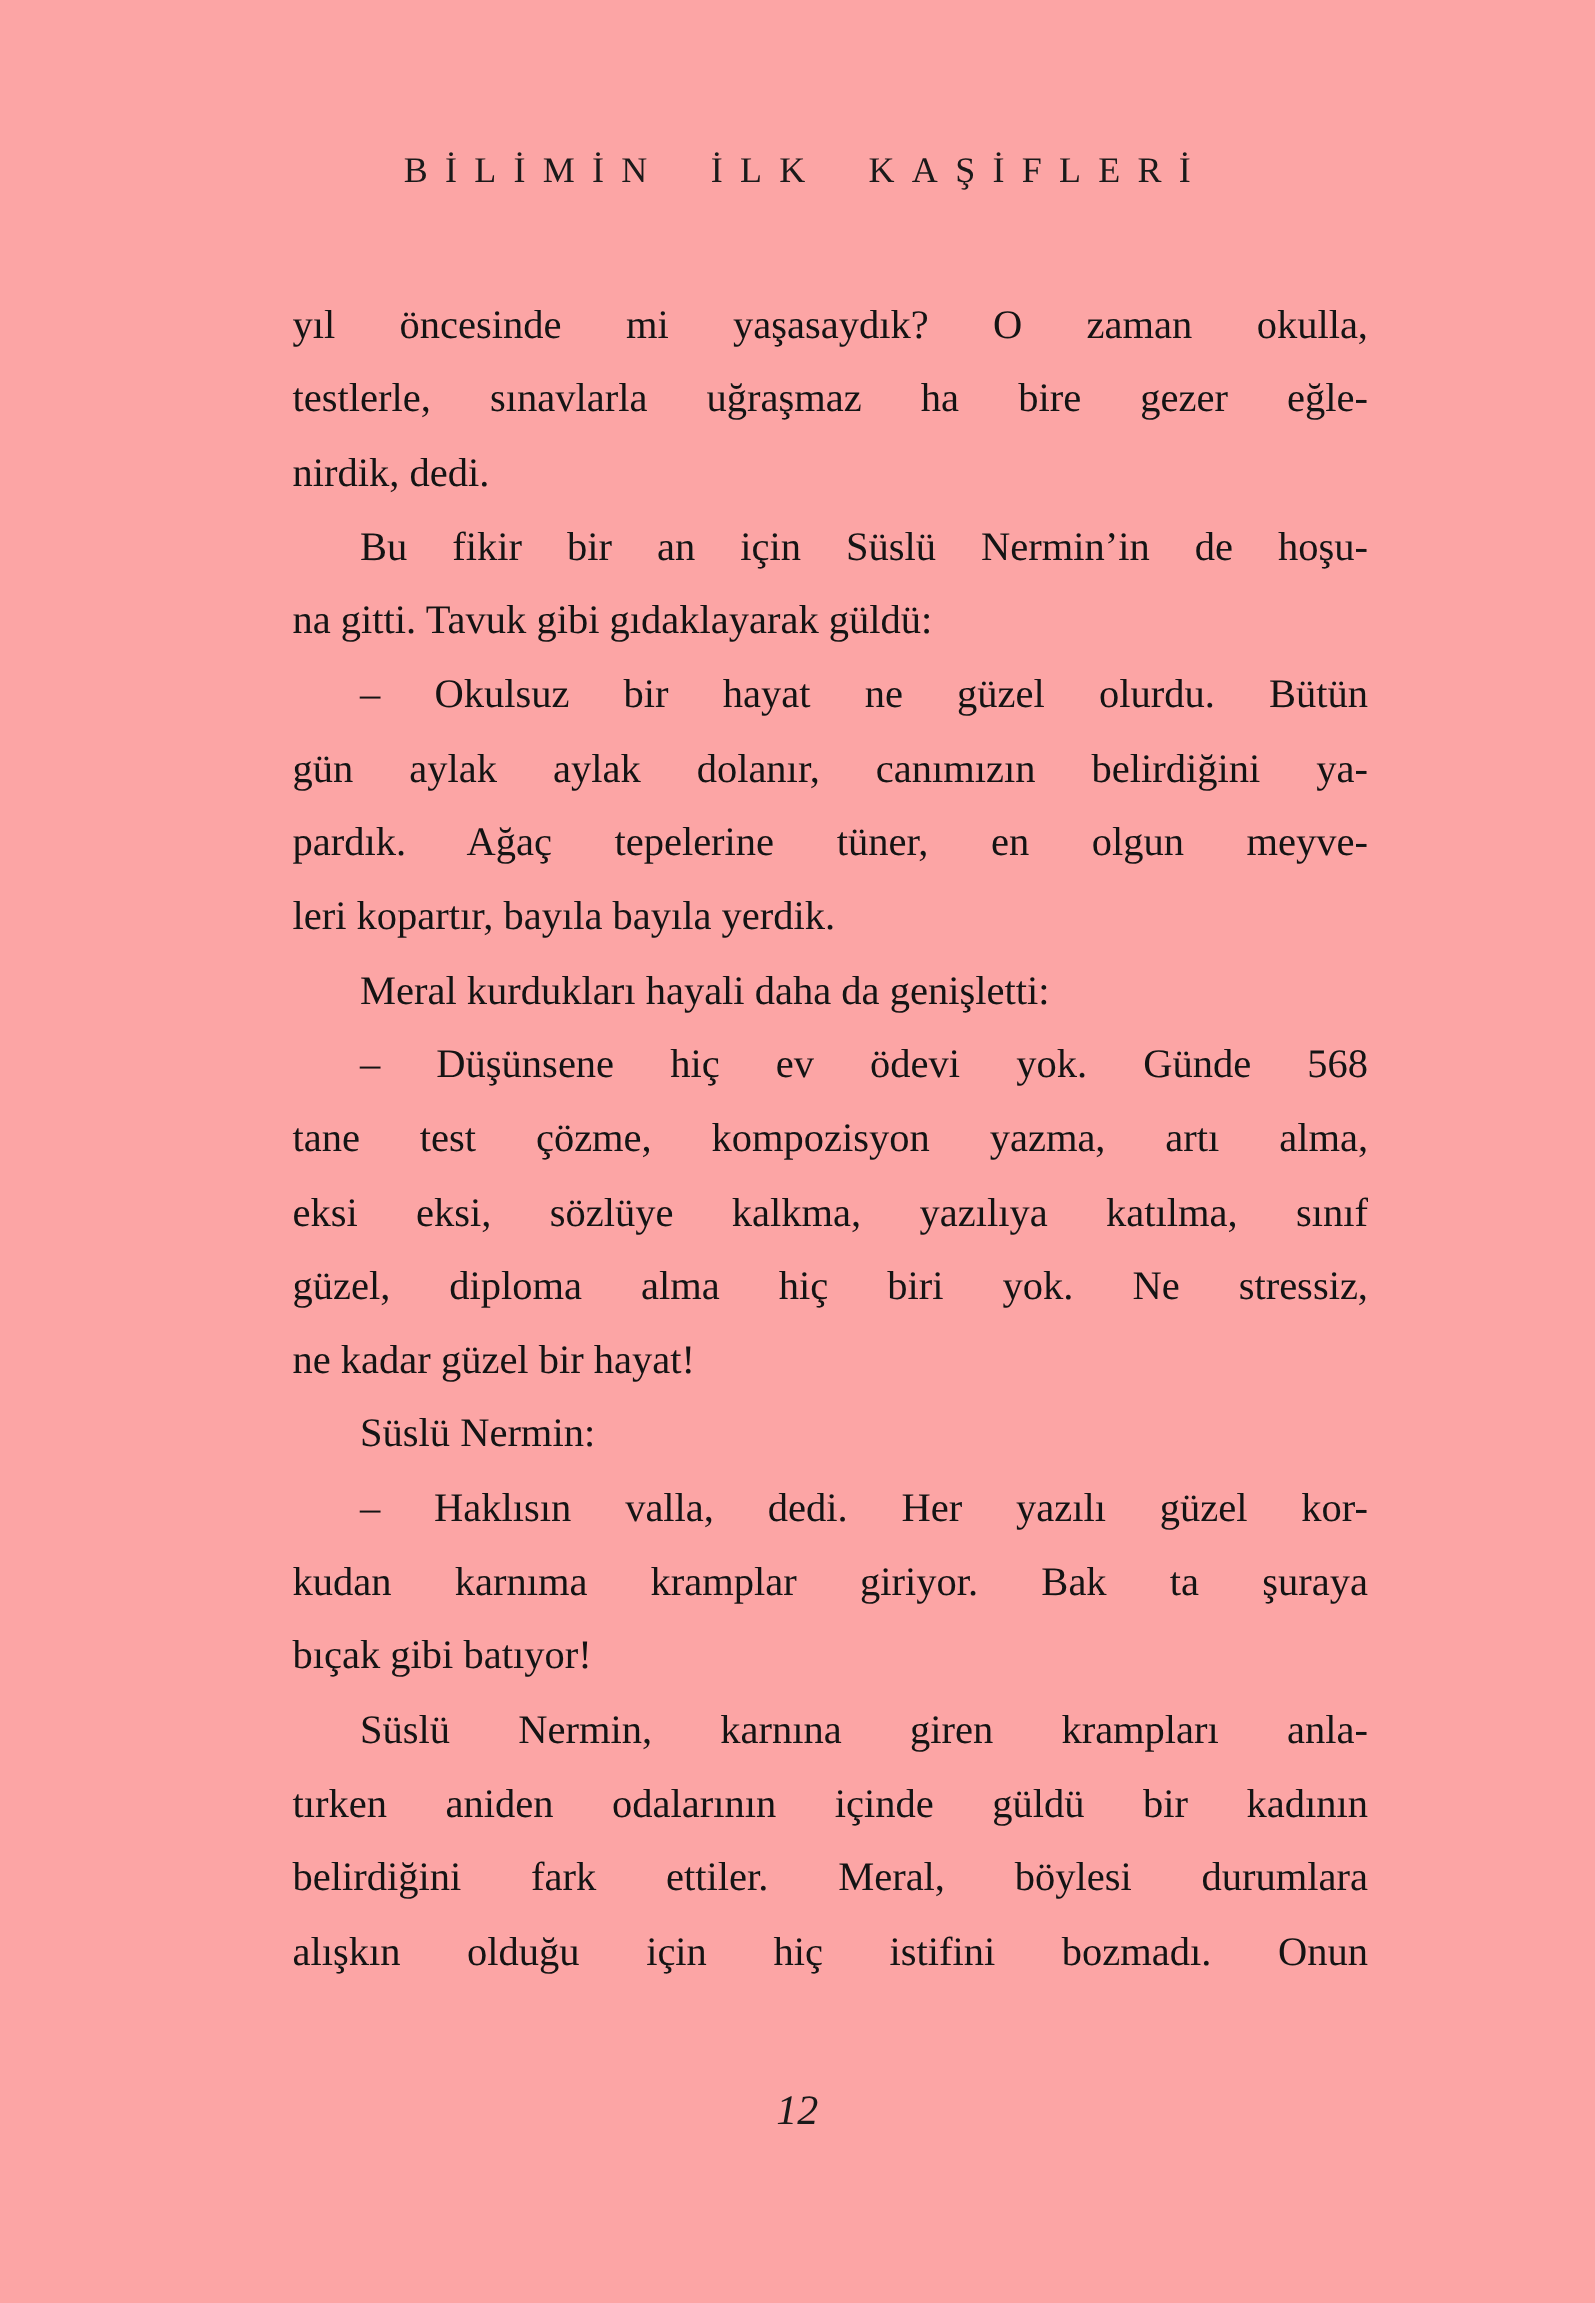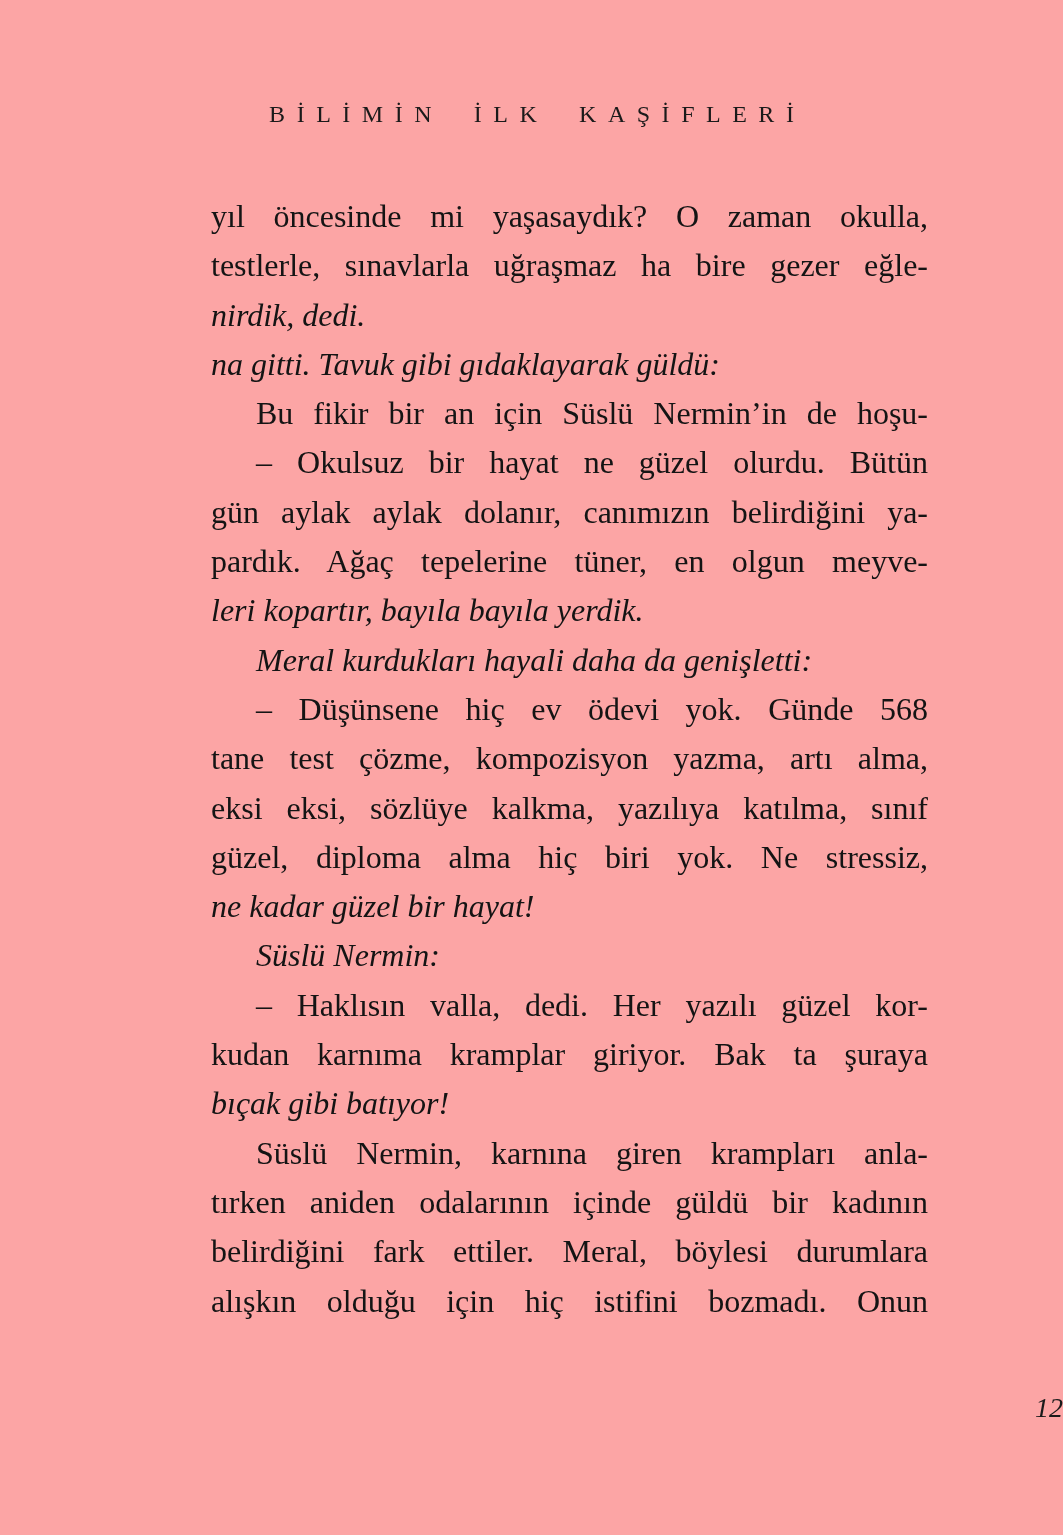--- a/index.html
+++ b/index.html
@@ -26,64 +26,63 @@
     letter-spacing: 0.48em;
     word-spacing: 0.55em;
     color: #1a1a1a;
     
     padding-left: 0.48em;
     box-sizing: border-box;
   }
   .text-block {
     position: absolute;
     top: 192px;
-    left: 211px;
+    left: 195px;
     width: 717px;
-    font-size: 32px;
+    font-size: 27px;
     line-height: 49.3px;
     color: #141414;
   }
   .line {
     text-align: justify;
     text-align-last: justify;
     white-space: normal;
     hyphens: none;
     overflow-wrap: normal;
   }
   .line.last {
     text-align: center;
     text-align-last: left;
-    font-style: italic;
   }
   .line.indent {
     text-indent: 45px;
   }
   .page-number {
     position: absolute;
     top: 1392px;
     left: 0;
     width: 100%;
-    text-align: right;
+    text-align: center;
     font-style: italic;
     font-size: 28px;
     color: #1a1a1a;
   }
 </style>
 </head>
 <body>
 
 <div class="page">
   <div class="running-head">BİLİMİN İLK KAŞİFLERİ</div>
 
   <div class="text-block">
       <div class="line">yıl öncesinde mi yaşasaydık? O zaman okulla,</div>
       <div class="line">testlerle, sınavlarla uğraşmaz ha bire gezer eğle-</div>
       <div class="line last">nirdik, dedi.</div>
+      <div class="line indent">Bu fikir bir an için Süslü Nermin’in de hoşu-</div>
       <div class="line last">na gitti. Tavuk gibi gıdaklayarak güldü:</div>
-      <div class="line indent">Bu fikir bir an için Süslü Nermin’in de hoşu-</div>
       <div class="line indent">– Okulsuz bir hayat ne güzel olurdu. Bütün</div>
       <div class="line">gün aylak aylak dolanır, canımızın belirdiğini ya-</div>
       <div class="line">pardık. Ağaç tepelerine tüner, en olgun meyve-</div>
       <div class="line last">leri kopartır, bayıla bayıla yerdik.</div>
       <div class="line last indent">Meral kurdukları hayali daha da genişletti:</div>
       <div class="line indent">– Düşünsene hiç ev ödevi yok. Günde 568</div>
       <div class="line">tane test çözme, kompozisyon yazma, artı alma,</div>
       <div class="line">eksi eksi, sözlüye kalkma, yazılıya katılma, sınıf</div>
       <div class="line">güzel, diploma alma hiç biri yok. Ne stressiz,</div>
       <div class="line last">ne kadar güzel bir hayat!</div>

